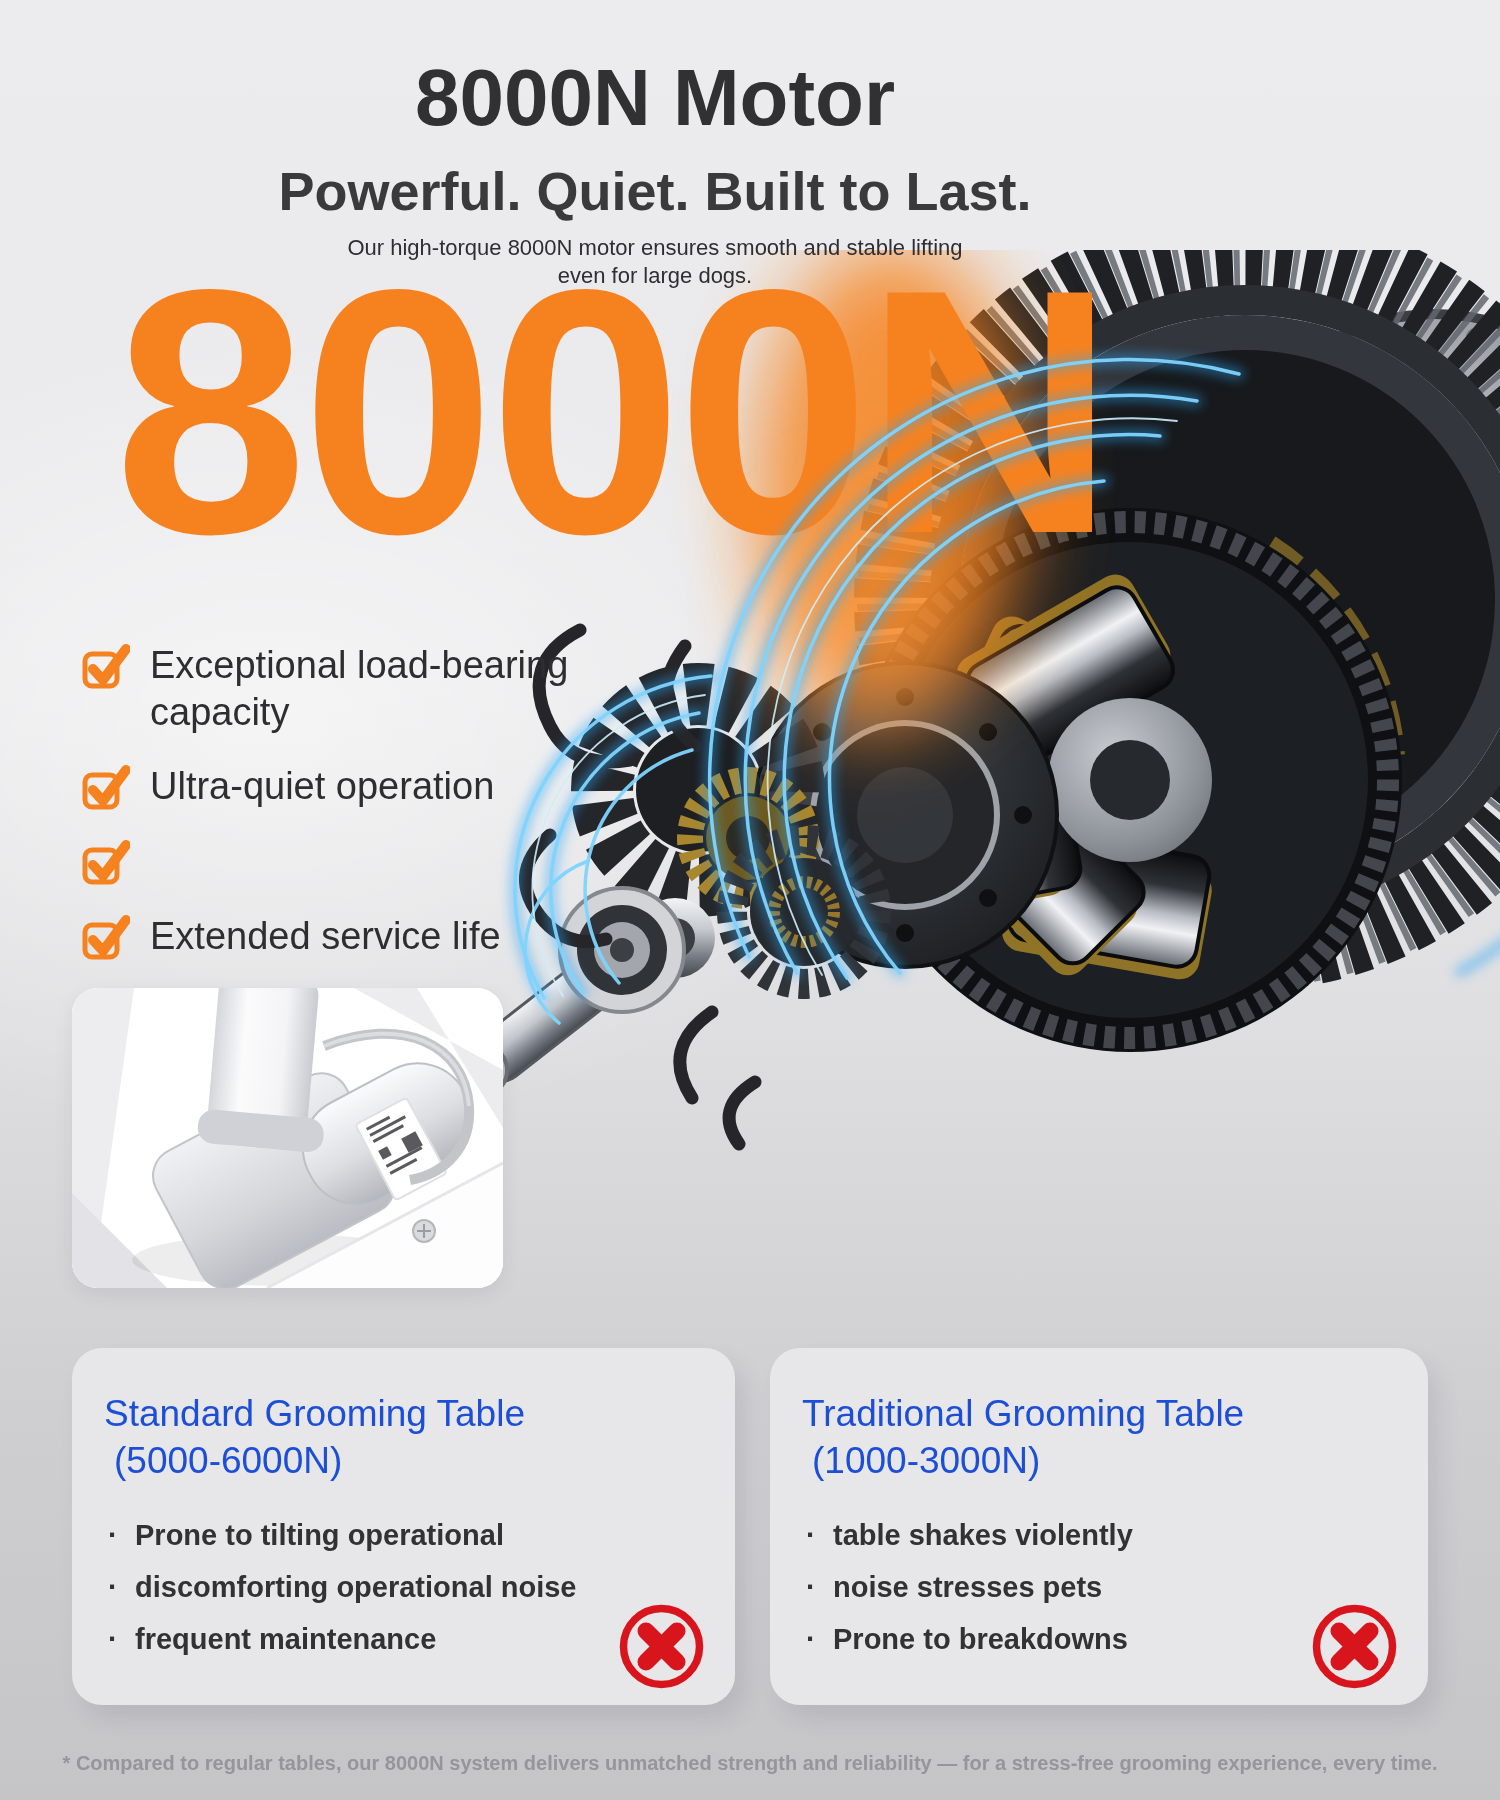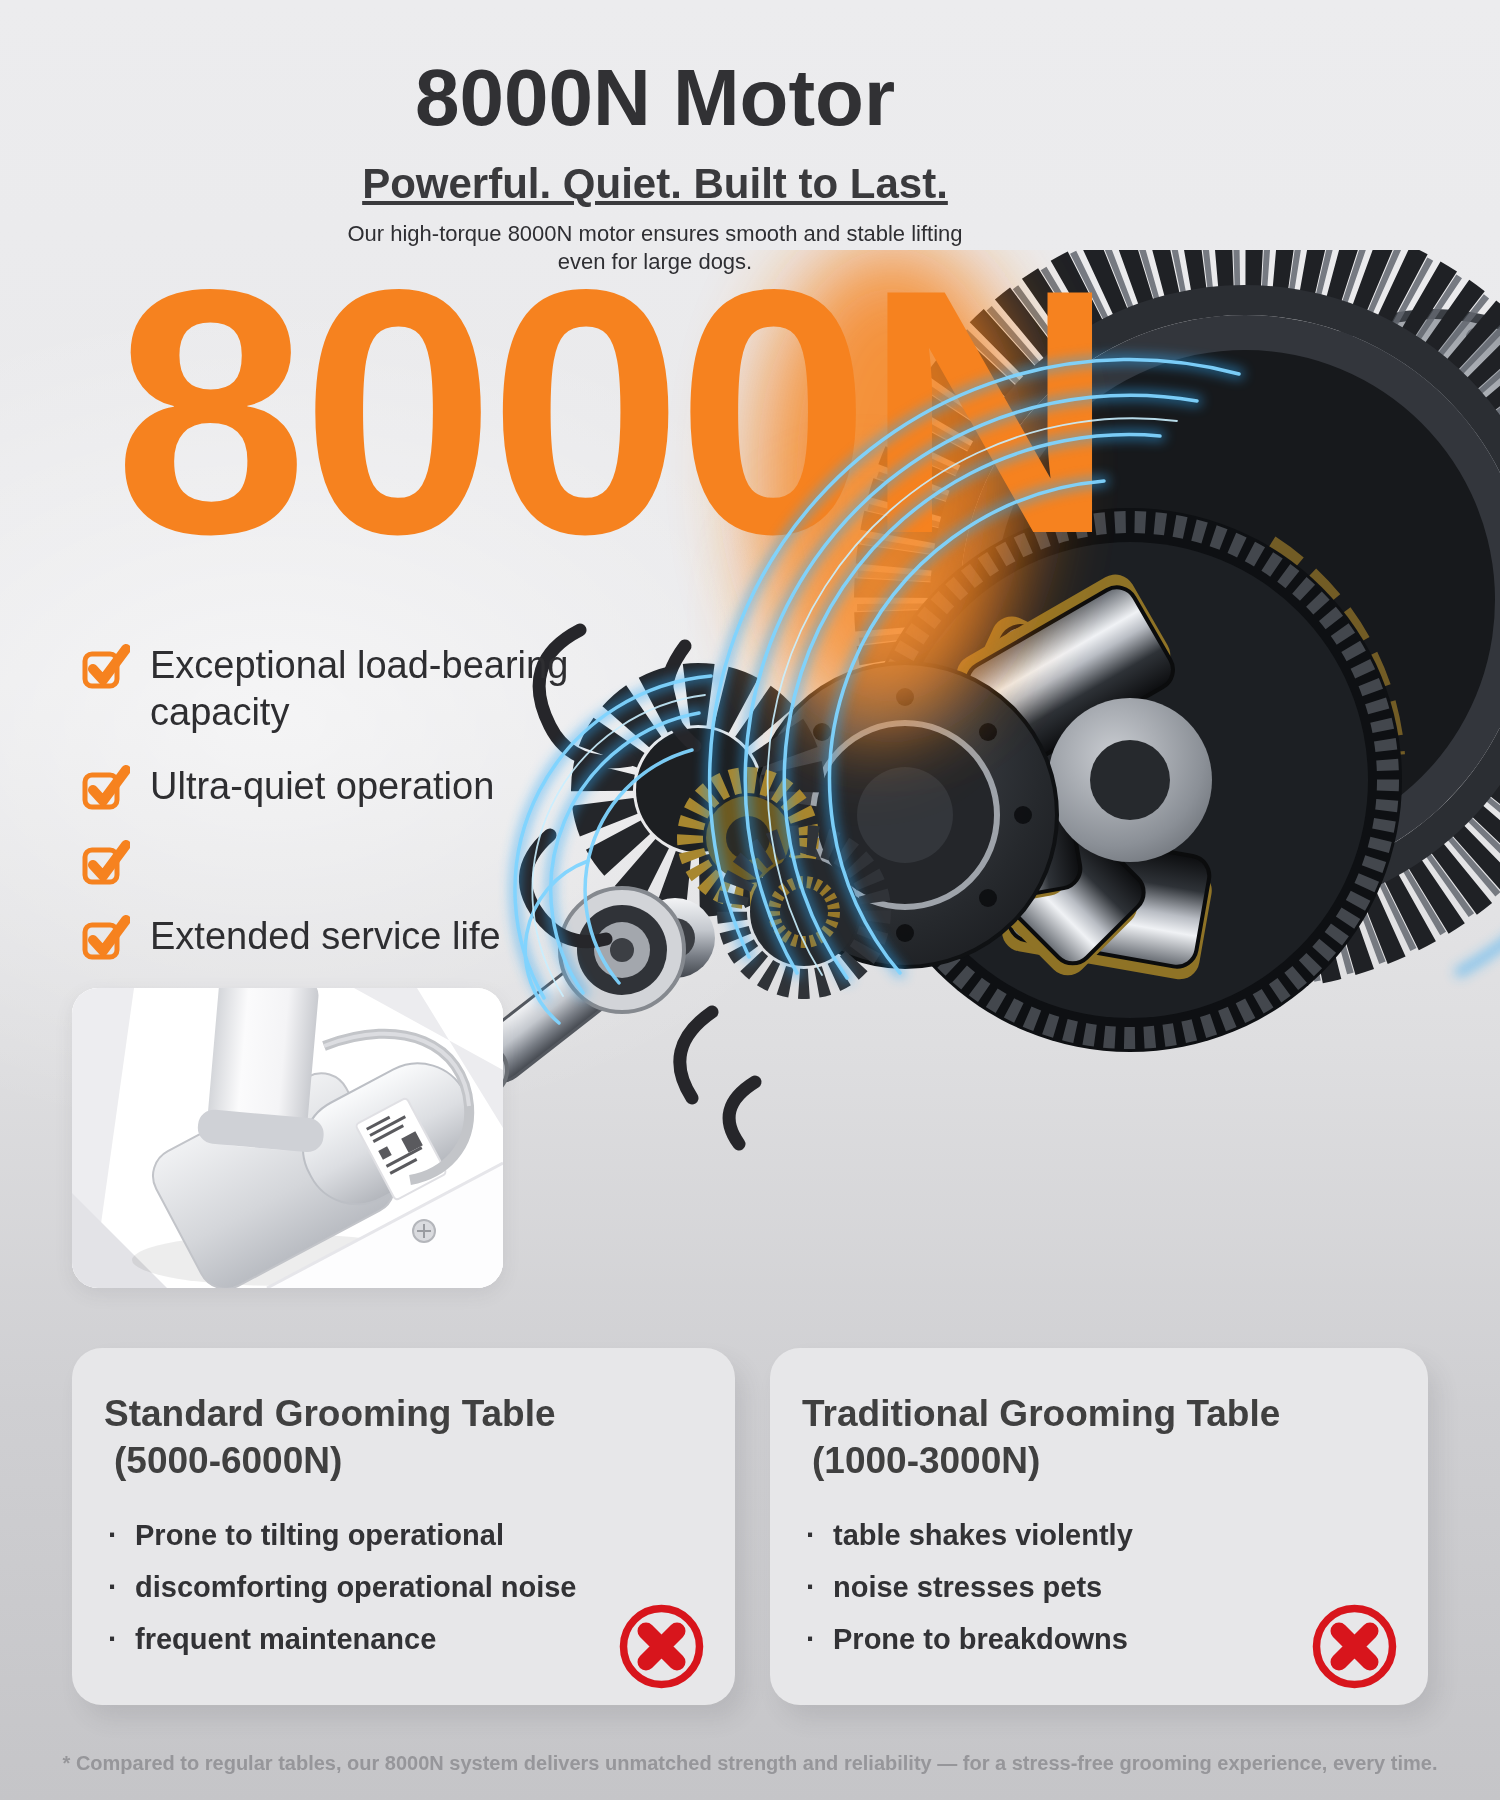--- a/index.html
+++ b/index.html
@@ -5,21 +5,21 @@
   html,body{margin:0;padding:0;background:#b9b9bc;}
   #page{position:relative;width:1500px;height:1800px;overflow:hidden;margin:0 auto;
         font-family:"Liberation Sans","DejaVu Sans",sans-serif;
         background:
           radial-gradient(900px 600px at 18% 40%, rgba(255,255,255,.55), rgba(255,255,255,0) 70%),
           linear-gradient(180deg,#ececee 0%,#e9e9eb 38%,#dedee0 58%,#cfcfd2 78%,#c5c5c8 100%);}
 
   
   .header{position:absolute;left:0;top:52px;width:1310px;text-align:center;z-index:6;}
   .title{font-size:80px;font-weight:700;color:#313134;letter-spacing:0;}
-  .subtitle{margin-top:16px;font-size:42px;font-weight:700;color:#3a3a3d;text-decoration:underline;}
+  .subtitle{margin-top:16px;font-size:54px;font-weight:700;color:#3a3a3d;}
   .desc{margin-top:12px;font-size:22px;font-weight:400;color:#2f2f33;line-height:1.26;}
 
   
   .big-number{position:absolute;left:114px;top:238px;z-index:3;
       font-size:348px;line-height:1;font-weight:700;letter-spacing:-6px;color:#F6821F;}
 
   
   .motor-back,.motor-arcs{position:absolute;left:430px;top:250px;width:1070px;height:930px;}
   .motor-back{z-index:2;} .motor-arcs{z-index:4;pointer-events:none;}
 
@@ -32,21 +32,21 @@
   
   .photo{position:absolute;left:72px;top:988px;width:431px;height:300px;border-radius:26px;
          overflow:hidden;background:#ffffff;z-index:5;box-shadow:0 6px 18px rgba(80,80,90,.10);}
 
   
   .card{position:absolute;top:1348px;height:357px;background:#e7e7e9;border-radius:30px;z-index:5;
         box-shadow:10px 14px 22px rgba(70,70,80,.12);}
   .card.left{left:72px;width:663px;}
   .card.right{left:770px;width:658px;}
   .card-inner{padding:42px 40px 0 32px;}
-  .card-title{font-size:37px;font-weight:700;color:#404040;line-height:1.28;}
+  .card-title{font-size:37px;font-weight:400;color:#1d4ed8;line-height:1.28;}
   .card-range{display:block;padding-left:10px;}
   .bullets{margin:34px 0 0 4px;padding:0;list-style:none;}
   .bullet{display:flex;gap:15px;align-items:flex-start;margin-bottom:19px;
           font-size:29px;font-weight:700;color:#323235;}
   .bullet .dot{flex:0 0 auto;width:12px;color:#323235;}
   .x-icon{position:absolute;right:28px;bottom:13px;width:91px;height:91px;}
 
   
   .footnote{position:absolute;left:0;top:1752px;width:1500px;text-align:center;z-index:6;
             font-size:20px;font-weight:700;color:#96969a;}

